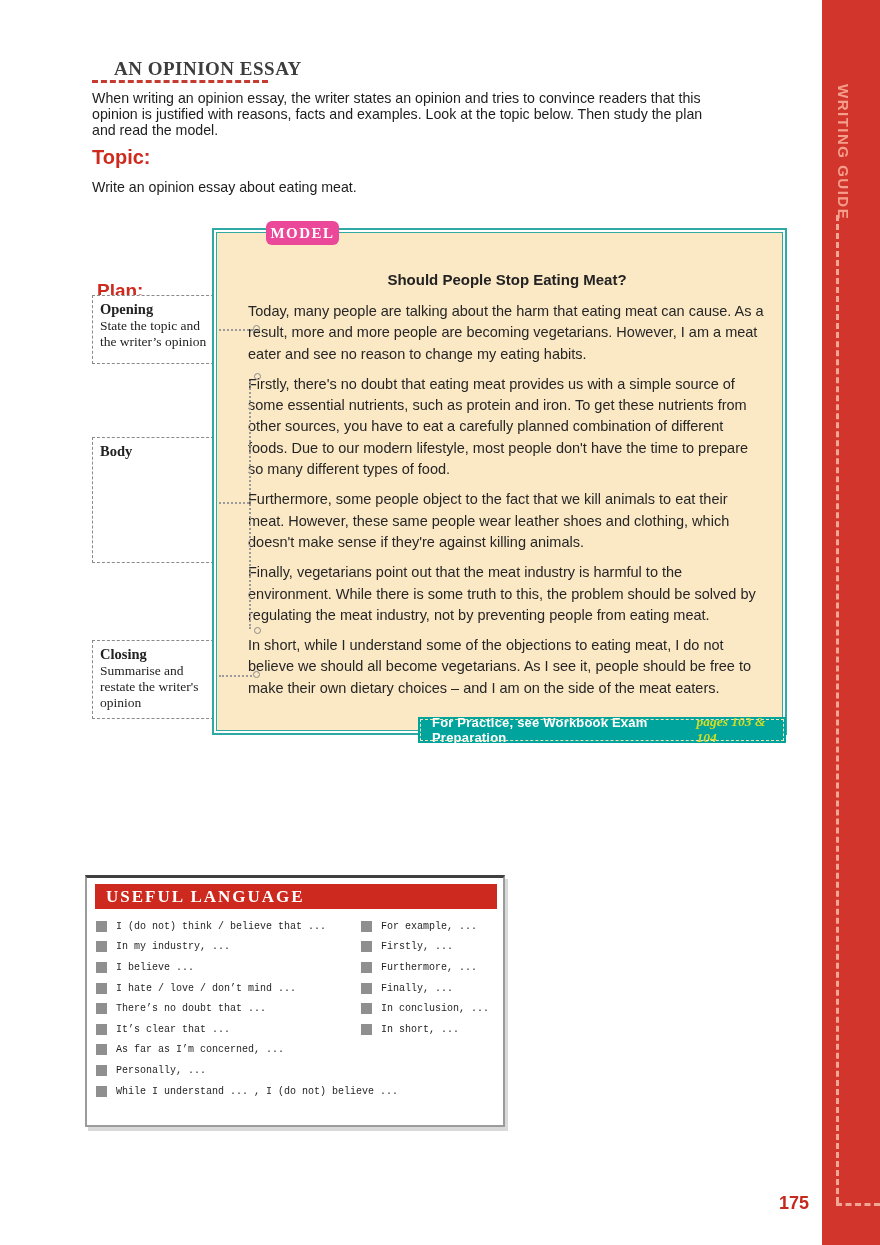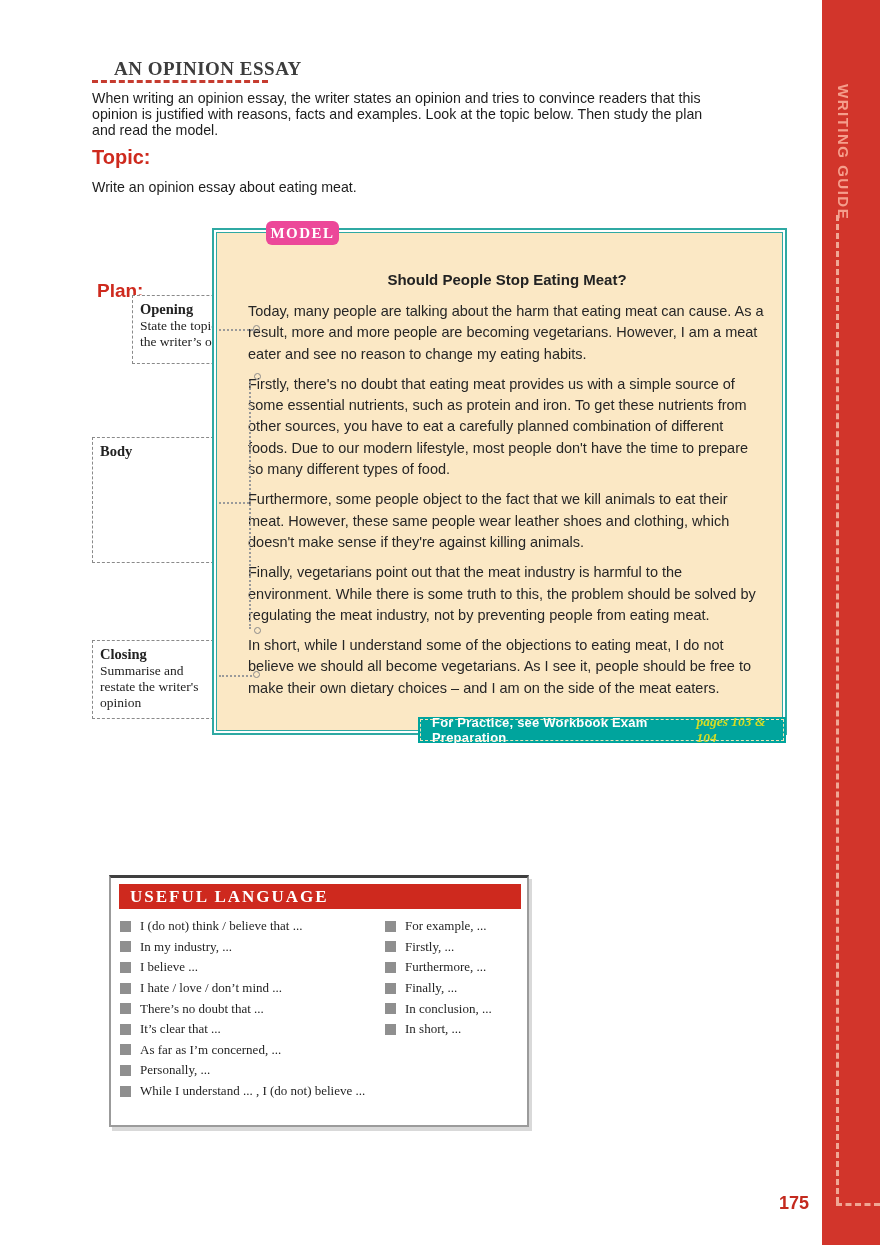--- a/index.html
+++ b/index.html
@@ -13,21 +13,21 @@
   .intro { position:absolute; left:92px; top:91px; width:612px; font-size:14.2px; line-height:15.9px; color:#1d1d1d; }
   .topic-label { position:absolute; left:92px; top:146px; color:#ce2a1e; font-weight:bold; font-size:20px; }
   .topic-text { position:absolute; left:92px; top:179px; font-size:14.2px; color:#1d1d1d; }
 
   
   .plan-label { position:absolute; left:97px; top:250px; color:#ce2a1e; font-weight:bold; font-size:19px;margin-top:30px; }
   .plan-box { position:absolute; left:92px; width:127px; border:1.5px dashed #8a8a8a; padding:5px 4px 4px 7px;
     font-family:"Liberation Serif", serif; color:#222; background:#fff; }
   .plan-box .pb-title { font-weight:bold; font-size:14.5px; line-height:17px; }
   .plan-box .pb-desc { font-size:13.5px; line-height:16.2px; }
-  .pb-opening { top:295px; height:69px;margin-left:40px; }
+  .pb-opening { top:295px; height:69px; }
   .pb-body    { top:437px; height:126px; }
   .pb-closing { top:640px; height:79px; }
 
   
   .conn-h { position:absolute; border-top:2px dotted #9a9a9a; z-index:5; }
   .conn-v { position:absolute; border-left:2px dotted #9a9a9a; z-index:5; }
   .conn-dot { position:absolute; width:7px; height:7px; border:1.5px solid #8a8a8a; border-radius:50%; z-index:5; }
 
   
   .model-outer { position:absolute; left:212px; top:228px; width:575px; height:507px;
@@ -41,30 +41,30 @@
   .essay p { font-size:14.5px; line-height:21.3px; color:#262626; margin-bottom:9px; }
 
   
   .practice-banner { position:absolute; left:418px; top:717px; width:368px; height:26px; z-index:7;
     background:#00a49d; outline:1.5px dashed #f2e3b9; outline-offset:-3.5px;
     display:flex; align-items:center; padding:0 10px 0 14px; gap:12px; }
   .practice-banner .pb-text { color:#fff; font-weight:bold; font-size:13px; letter-spacing:.2px; }
   .practice-banner .pb-pages { color:#d5dc25; font-weight:bold; font-size:13.5px; font-family:"Liberation Serif", serif;font-style:italic; }
 
   
-  .ul-box { position:absolute; left:109px; top:875px; width:420px; height:252px; background:#fff;
+  .ul-box { position:absolute; left:85px; top:875px; width:420px; height:252px; background:#fff;
     border:2px solid #9b9b9b; border-top:3px solid #3f3f3f; box-shadow:3px 4px 0 rgba(0,0,0,0.15); }
   .ul-header { position:absolute; left:8px; top:6px; width:402px; height:25px; background:#ce291e;
     color:#fff; font-family:"Liberation Serif", serif; font-weight:bold; font-size:17px;
     letter-spacing:2px; line-height:25px; padding-left:11px; }
   .ul-col { position:absolute; top:38px; }
   .ul-col-left { left:9px; }
   .ul-col-right { left:274px; }
   .ul-item { display:flex; align-items:center; height:20.6px; white-space:nowrap;
-    font-family:Liberation Serif, serif; font-size:13px; color:#1f1f1f; }
+    font-family:Liberation Mono, monospace; font-size:10px; color:#1f1f1f; }
   .ul-bullet { display:inline-block; width:11px; height:11px; background:#8f8f8f; margin-right:9px; flex:0 0 11px; }
 
   
   .sidebar { position:absolute; left:822px; top:0; width:58px; height:1245px; background:#d2352b; }
   .sidebar-label { position:absolute; left:13px; top:84px; writing-mode:vertical-rl;
     color:#f59e8c; font-weight:bold; font-size:15px; letter-spacing:1.5px; }
   .sidebar-dash-v { position:absolute; left:14px; top:215px; height:988px; border-left:3px dashed #f0a795; }
   .sidebar-dash-h { position:absolute; left:14px; top:1203px; width:44px; border-top:3px dashed #f0a795; }
 
   .page-number { position:absolute; left:779px; top:1193px; color:#c42a1e; font-weight:bold; font-size:18px; }

